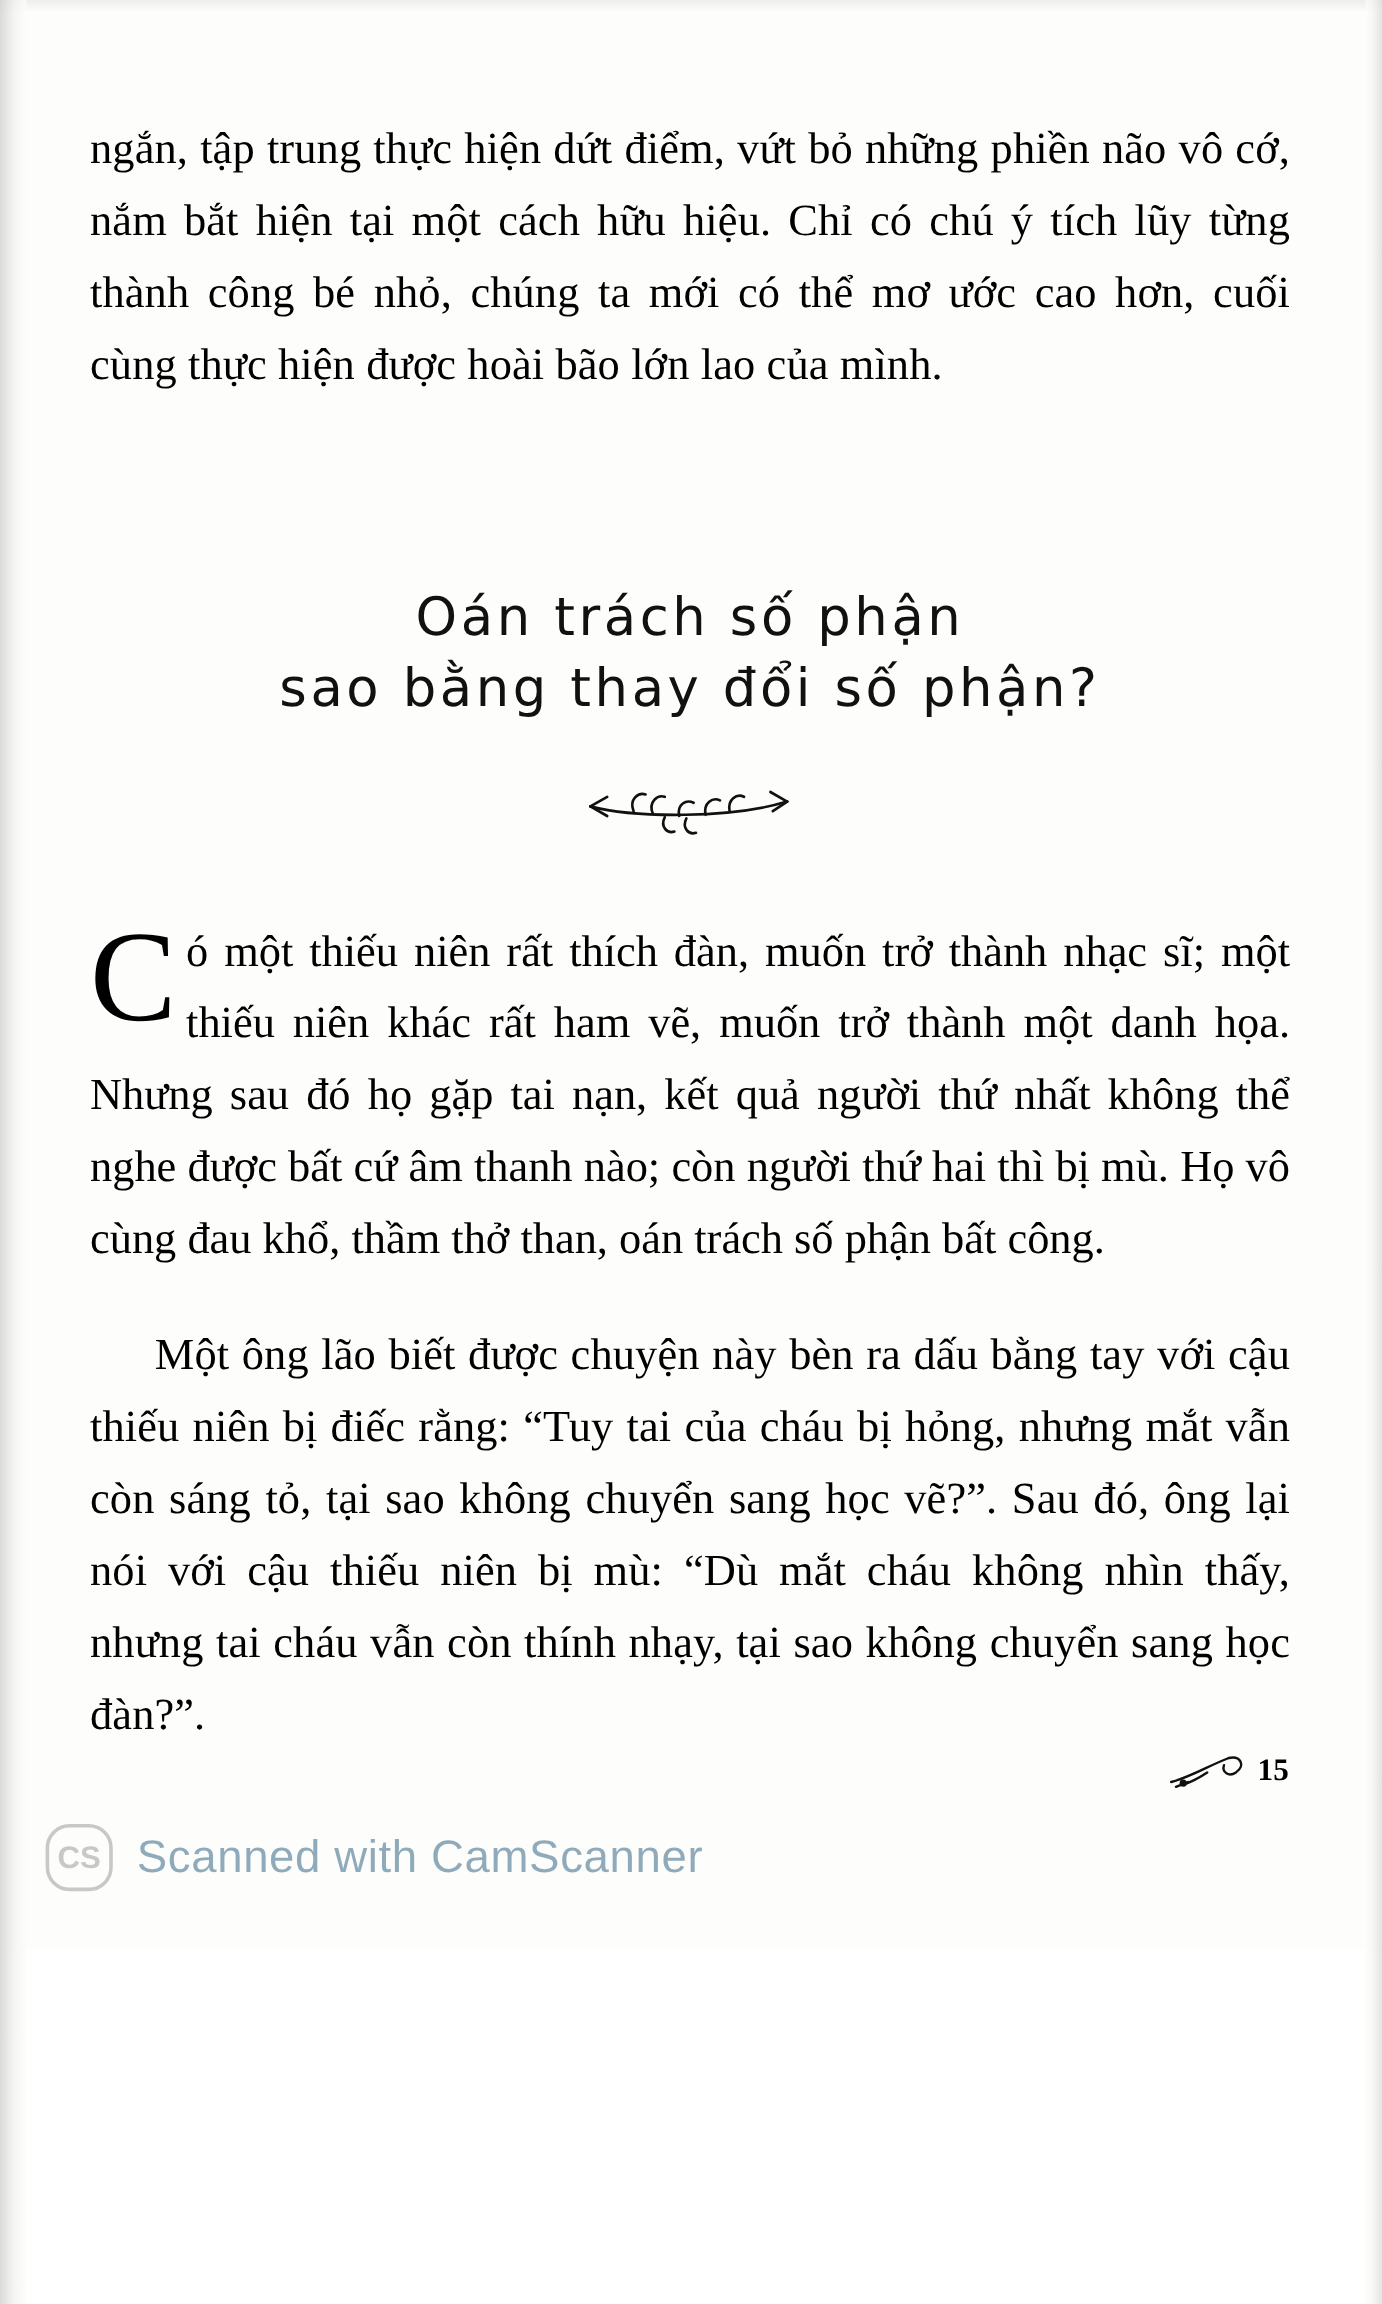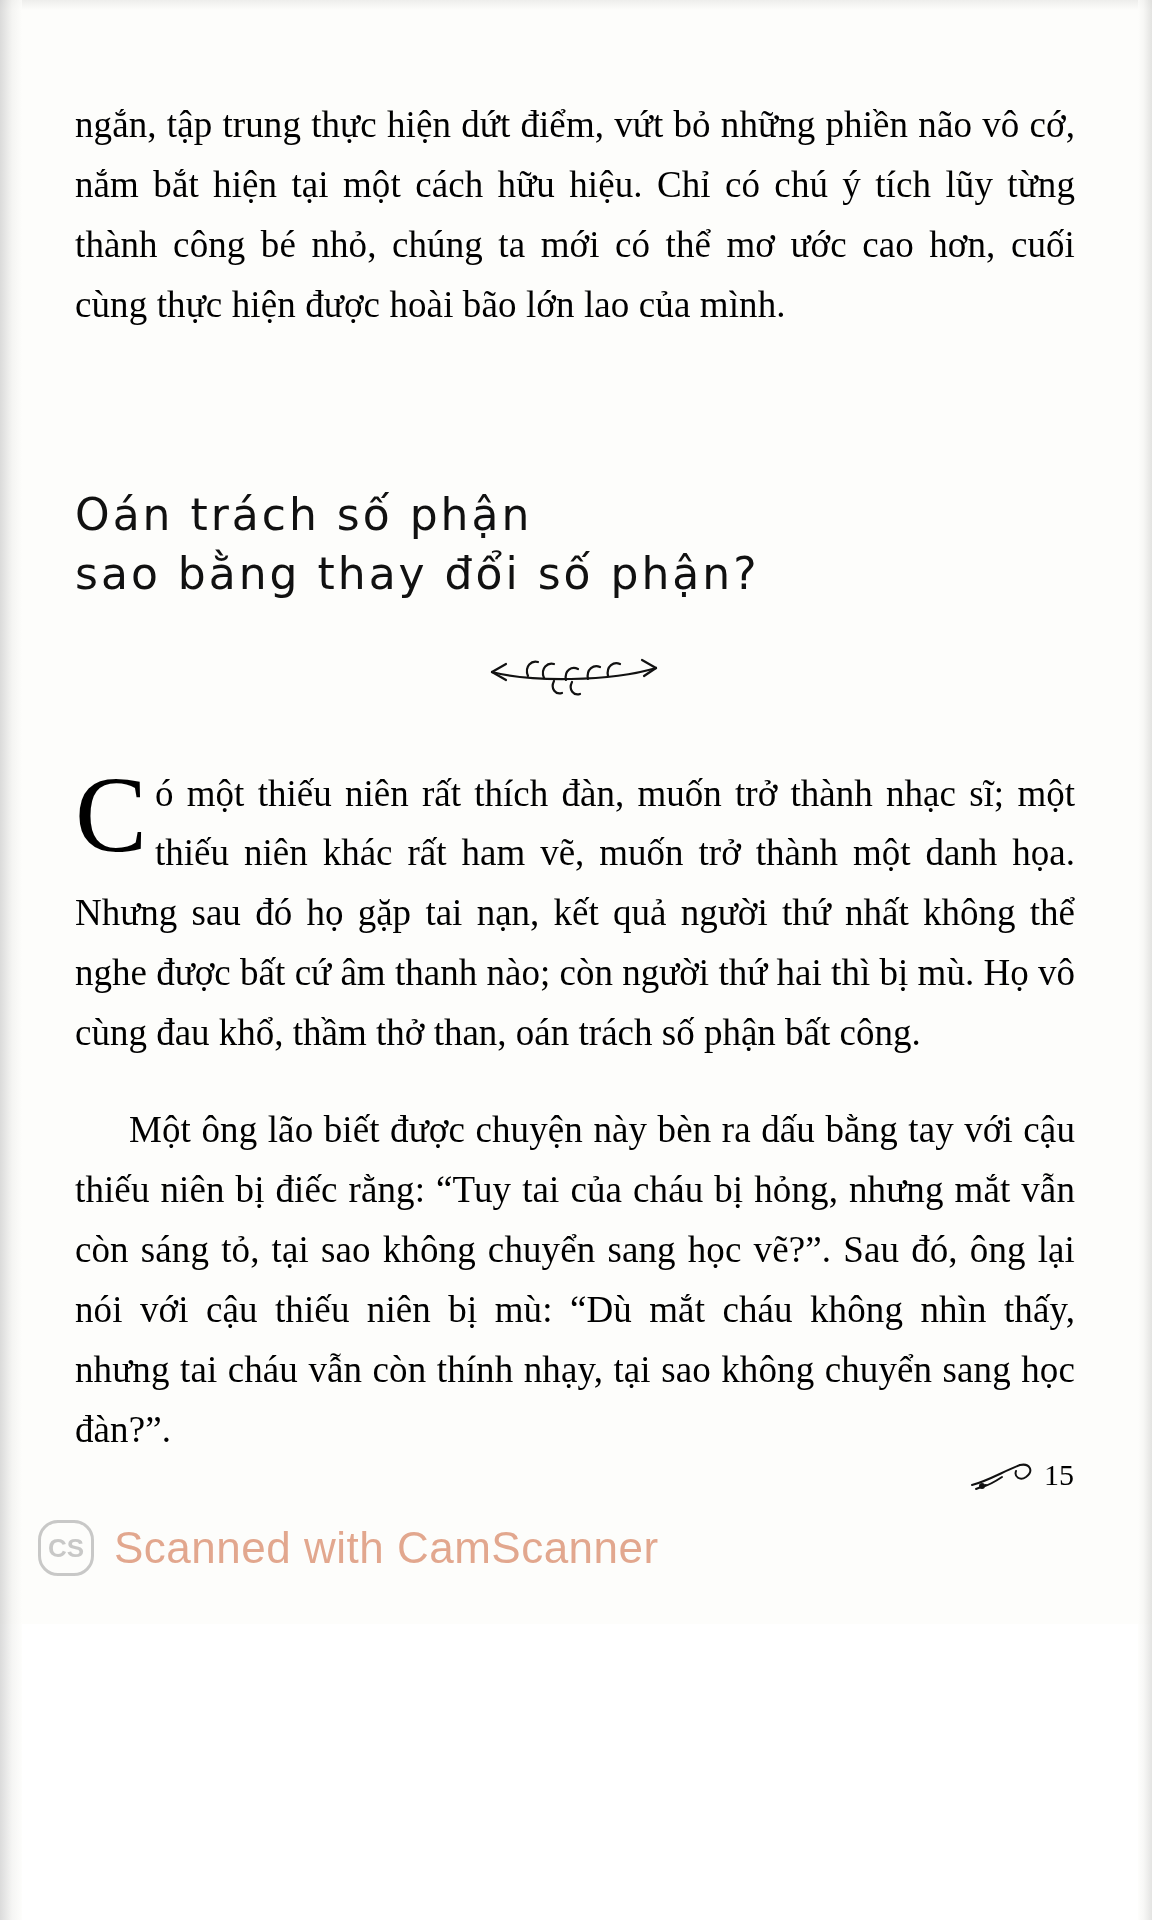--- a/index.html
+++ b/index.html
@@ -65,20 +65,21 @@
   }
 
   .para-indent {
     text-indent: 54px;
     font-family: Liberation Serif, serif;
   }
 
   
   .heading {
     margin-top: 150px;
+    text-align: center;
     font-family: "DejaVu Sans", sans-serif;
     font-size: 44px;
     letter-spacing: 3px;
     line-height: 1.35;
     color: #111;
     font-weight: 500;
   }
   .heading .l1 { display: block; }
   .heading .l2 { display: block; }
 
@@ -113,22 +114,23 @@
 
   .page-number-wrap {
     position: absolute;
     right: 78px;
     top: 1455px;
     display: flex;
     align-items: center;
     gap: 6px;
   }
   .page-number {
-    font-size: 30px;
+    font-size: 26px;
     font-family: "Liberation Serif", serif;
+    font-weight: bold;
   }
 
   
   .watermark {
     position: absolute;
     left: 38px;
     top: 1520px;
     display: flex;
     align-items: center;
     gap: 20px;
@@ -142,22 +144,22 @@
     display: flex;
     align-items: center;
     justify-content: center;
     font-family: "Liberation Sans", sans-serif;
     font-size: 26px;
     font-weight: bold;
     color: #8a8a8a;
   }
   .wm-text {
     font-family: "Liberation Sans", sans-serif;
-    font-size: 44px;
-    color: #c2410c;
+    font-size: 38px;
+    color: #0c4a6e;
     letter-spacing: .5px;
   }
 </style>
 </head>
 <body>
 
 <div class="page">
 
   <div class="scan-edge-top"></div>
   <div class="scan-edge-left"></div>

